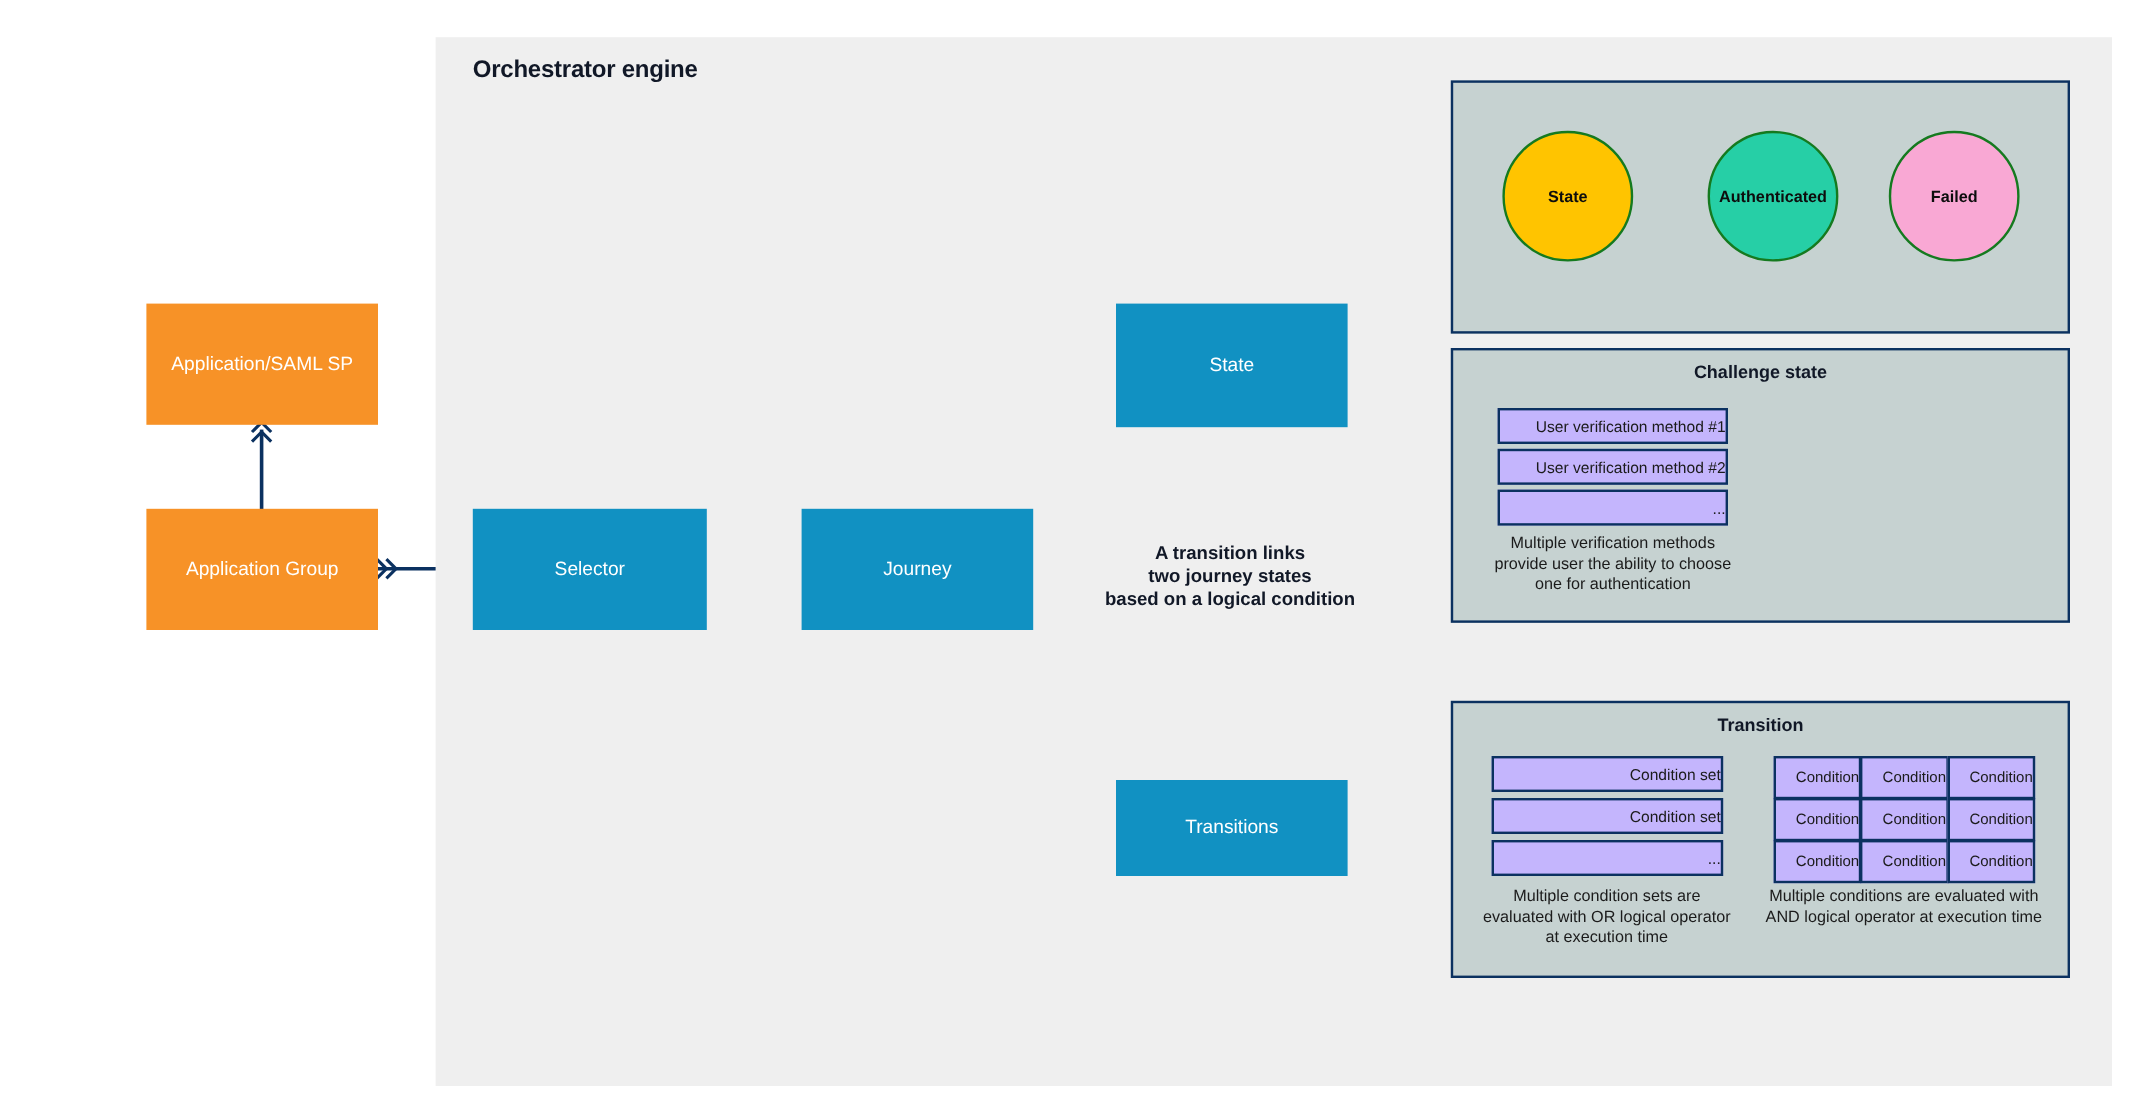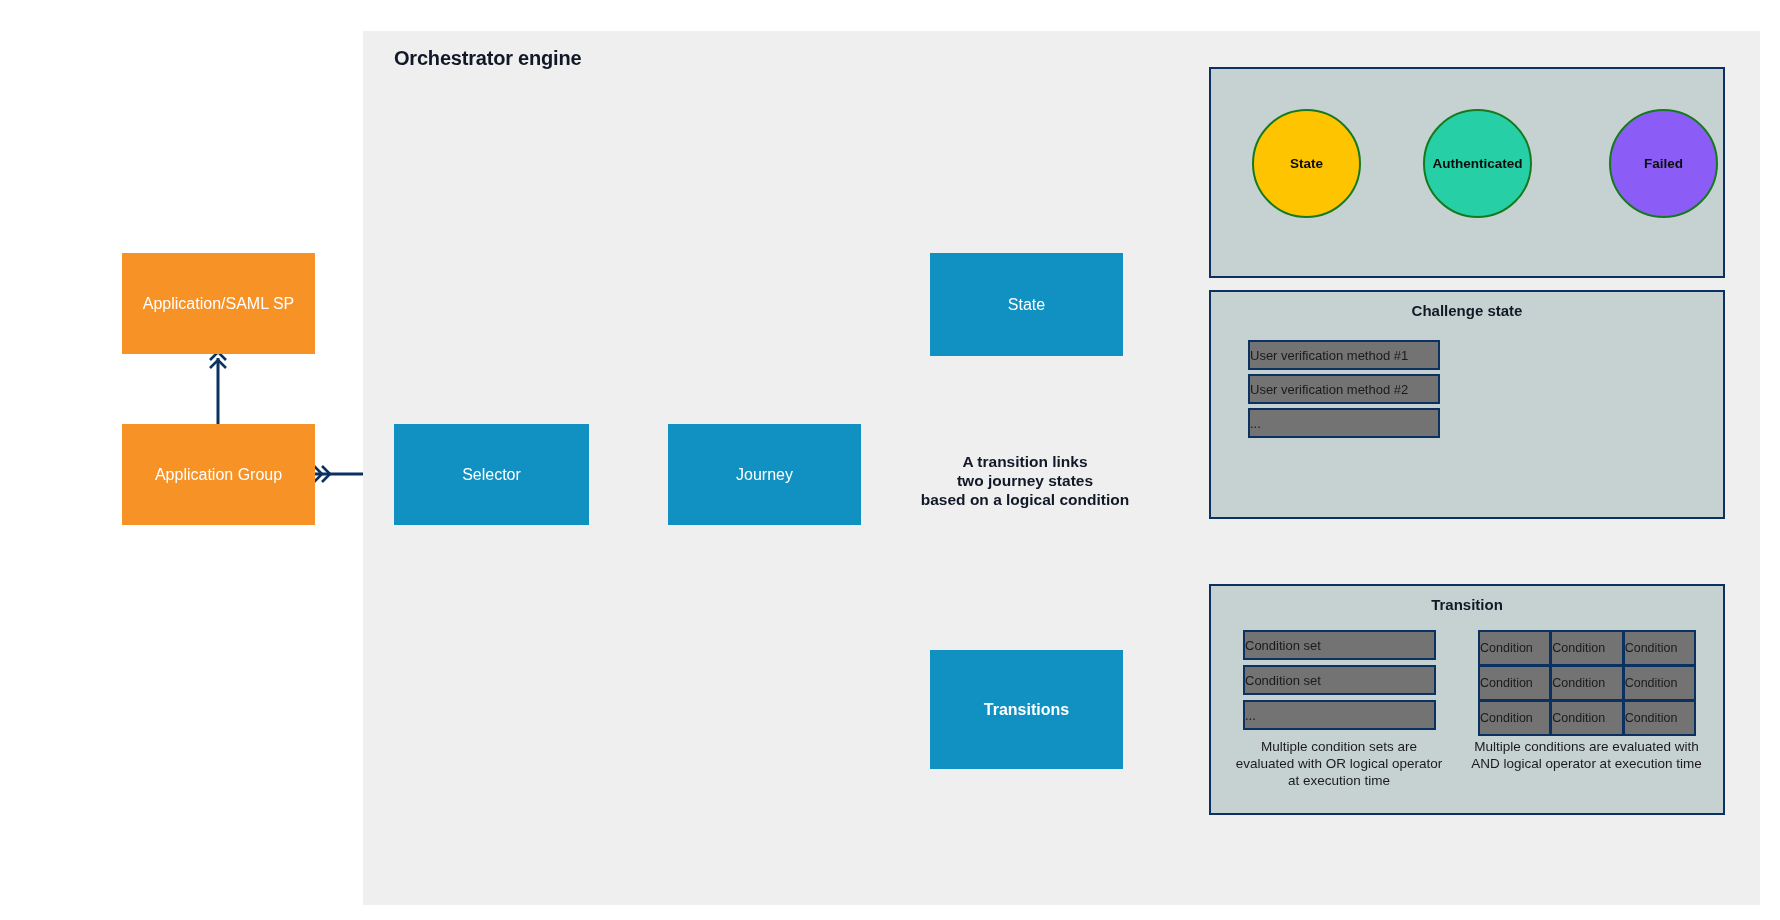--- a/index.html
+++ b/index.html
@@ -64,26 +64,26 @@
   }
   .panel-title {
     text-align: center;
     font-size: 15px;
     font-weight: bold;
     color: #111827;
     margin-top: 10px;
   }
 
   .chip {
-    background: #737373;
+    background: #c4b5fd;
     border: 2px solid #0b3160;
     box-sizing: border-box;
     display: flex;
     align-items: center;
-    justify-content: flex-start;
+    justify-content: flex-end;
     font-size: 13px;
     color: #1b1b1b;
     text-align: center;
   }
 
   .caption {
     font-size: 13.5px;
     line-height: 17px;
     color: #1b1b1b;
     text-align: center;
@@ -199,56 +199,57 @@
 </div>
 
 <div class="node node-blue" style="left:668px; top:424px; width:193px; height:101px;">
   <span>Journey</span>
 </div>
 
 <div class="node node-blue" style="left:930px; top:253px; width:193px; height:103px;">
   <span>State</span>
 </div>
 
-<div class="node node-blue" style="left:930px; top:650px; width:193px; height:119px;font-weight:bold;">
+<div class="node node-blue" style="left:930px; top:650px; width:193px; height:80px;">
   <span>Transitions</span>
 </div>
 
 <div class="center-note" style="left:880px; top:452px; width:290px;">A transition links
 two journey states
 based on a logical condition</div>
 
 <div class="detail-panel" style="left:1209px; top:67px; width:516px; height:211px;">
 
   <div class="state-circle" style="left:41px; top:40px; width:109px; height:109px; background:#FFC400;">
     <span>State</span>
   </div>
 
   <div class="state-circle" style="left:212px; top:40px; width:109px; height:109px; background:#26CFA6;">
     <span>Authenticated</span>
   </div>
 
-  <div class="state-circle" style="left:398px; top:40px; width:109px; height:109px; background:#8b5cf6;">
+  <div class="state-circle" style="left:363px; top:40px; width:109px; height:109px; background:#f9a8d4;">
     <span>Failed</span>
   </div>
 </div>
 
 <div class="detail-panel" style="left:1209px; top:290px; width:516px; height:229px;">
   <div class="panel-title">Challenge state</div>
 
   <div class="chip" style="position:absolute; left:37px; top:48px; width:192px; height:30px;">
     <span>User verification method #1</span>
   </div>
   <div class="chip" style="position:absolute; left:37px; top:82px; width:192px; height:30px;">
     <span>User verification method #2</span>
   </div>
   <div class="chip" style="position:absolute; left:37px; top:116px; width:192px; height:30px;">
     <span>...</span>
   </div>
 
+  <div class="caption" style="position:absolute; left:24px; top:152px; width:218px;">Multiple verification methods provide user the ability to choose one for authentication</div>
 </div>
 
 <div class="detail-panel" style="left:1209px; top:584px; width:516px; height:231px;">
   <div class="panel-title">Transition</div>
 
   <div class="chip" style="position:absolute; left:32px; top:44px; width:193px; height:30px;">
     <span>Condition set</span>
   </div>
   <div class="chip" style="position:absolute; left:32px; top:79px; width:193px; height:30px;">
     <span>Condition set</span>

